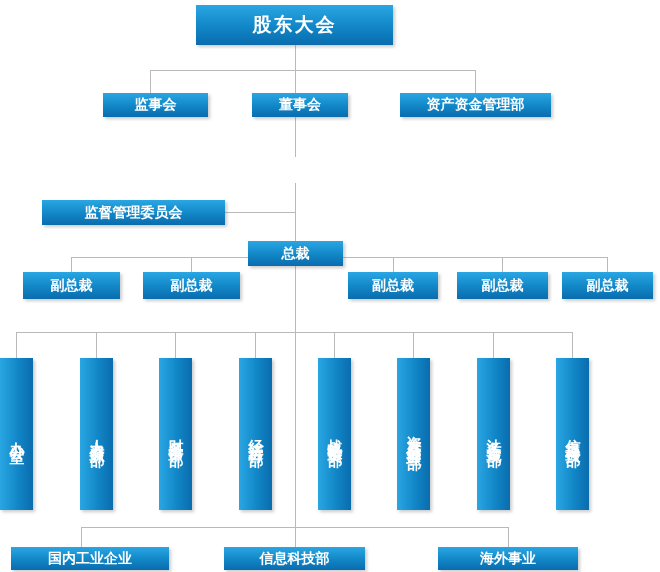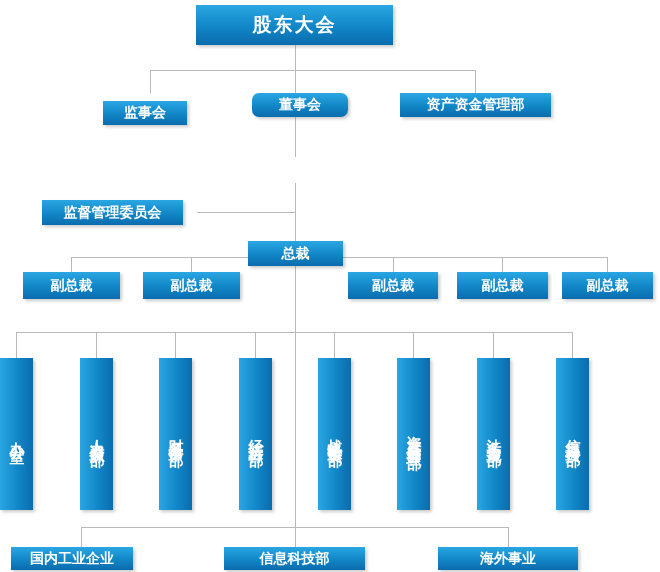--- a/index.html
+++ b/index.html
@@ -69,41 +69,41 @@
   <div class="vline" style="left:413px; top:332px; height:26px;"></div>
   <div class="vline" style="left:493px; top:332px; height:26px;"></div>
   <div class="vline" style="left:572px; top:332px; height:26px;"></div>
   <div class="hline" style="left:81px;  top:527px; width:427px;"></div>
   <div class="vline" style="left:81px;  top:527px; height:20px;"></div>
   <div class="vline" style="left:295px; top:527px; height:20px;"></div>
   <div class="vline" style="left:508px; top:527px; height:20px;"></div>
 
   <div class="box root" style="left:196px; top:5px; width:197px; height:40px;">股东大会</div>
 
-  <div class="box" style="left:103px; top:101px; width:84px; height:24px;">监事会</div>
-  <div class="box" style="left:252px; top:93px; width:96px; height:24px;border-radius:7px;">董事会</div>
+  <div class="box" style="left:103px; top:93px; width:105px; height:24px;">监事会</div>
+  <div class="box" style="left:252px; top:93px; width:96px; height:24px;">董事会</div>
   <div class="box" style="left:400px; top:93px; width:151px; height:24px;">资产资金管理部</div>
 
 
-  <div class="box" style="left:42px; top:200px; width:141px; height:25px;">监督管理委员会</div>
+  <div class="box" style="left:42px; top:200px; width:183px; height:25px;">监督管理委员会</div>
 
   <div class="box" style="left:248px; top:241px; width:95px; height:25px;">总裁</div>
 
   <div class="box" style="left:23px;  top:272px; width:97px; height:27px;">副总裁</div>
   <div class="box" style="left:143px; top:272px; width:97px; height:27px;">副总裁</div>
   <div class="box" style="left:348px; top:272px; width:90px; height:27px;">副总裁</div>
   <div class="box" style="left:457px; top:272px; width:91px; height:27px;">副总裁</div>
   <div class="box" style="left:562px; top:272px; width:91px; height:27px;">副总裁</div>
 
   <div class="box vbox" style="left:0px;   top:358px; width:33px; height:152px;">办公室</div>
   <div class="box vbox" style="left:80px;  top:358px; width:33px; height:152px;">人力资源部</div>
   <div class="box vbox" style="left:159px; top:358px; width:33px; height:152px;">财务审计部</div>
   <div class="box vbox" style="left:239px; top:358px; width:33px; height:152px;">经济运行部</div>
   <div class="box vbox" style="left:318px; top:358px; width:33px; height:152px;">战略投资部</div>
   <div class="box vbox" style="left:397px; top:358px; width:33px; height:152px;">资产资金管理部</div>
   <div class="box vbox" style="left:477px; top:358px; width:33px; height:152px;">法务合规部</div>
   <div class="box vbox" style="left:556px; top:358px; width:33px; height:152px;">信息科技部</div>
 
-  <div class="box" style="left:11px;  top:547px; width:122px; height:23px;">国内工业企业</div>
+  <div class="box" style="left:11px;  top:547px; width:158px; height:23px;">国内工业企业</div>
   <div class="box" style="left:224px; top:547px; width:141px; height:23px;">信息科技部</div>
   <div class="box" style="left:438px; top:547px; width:140px; height:23px;">海外事业</div>
 
 </div>
 
 </body></html>

